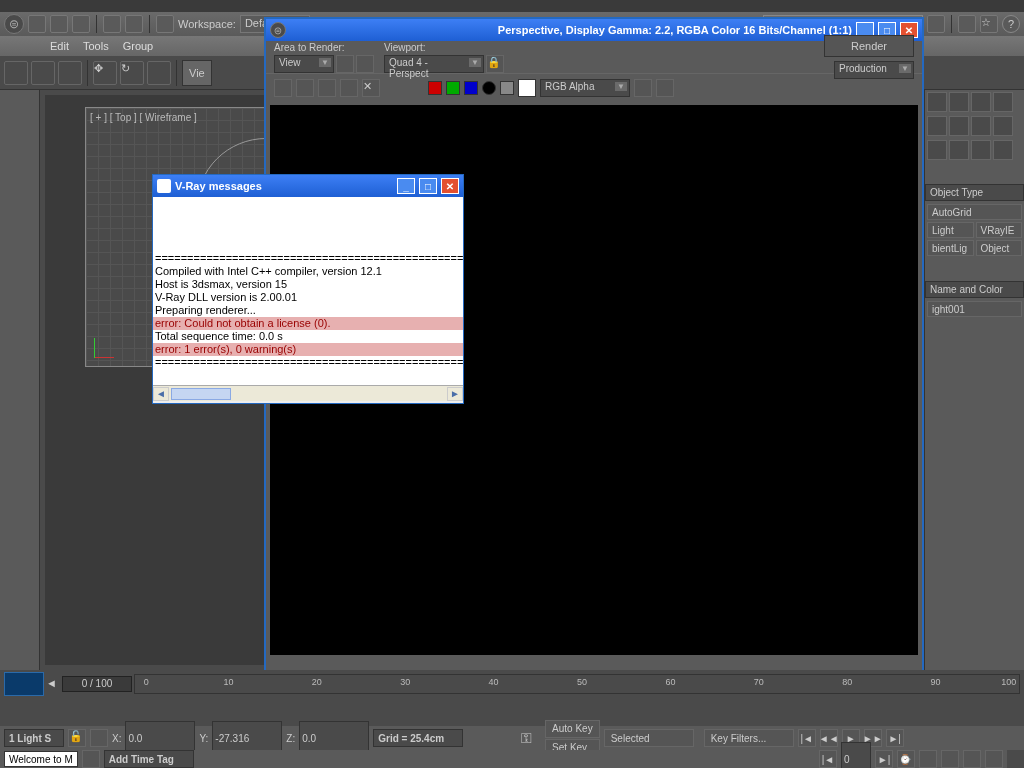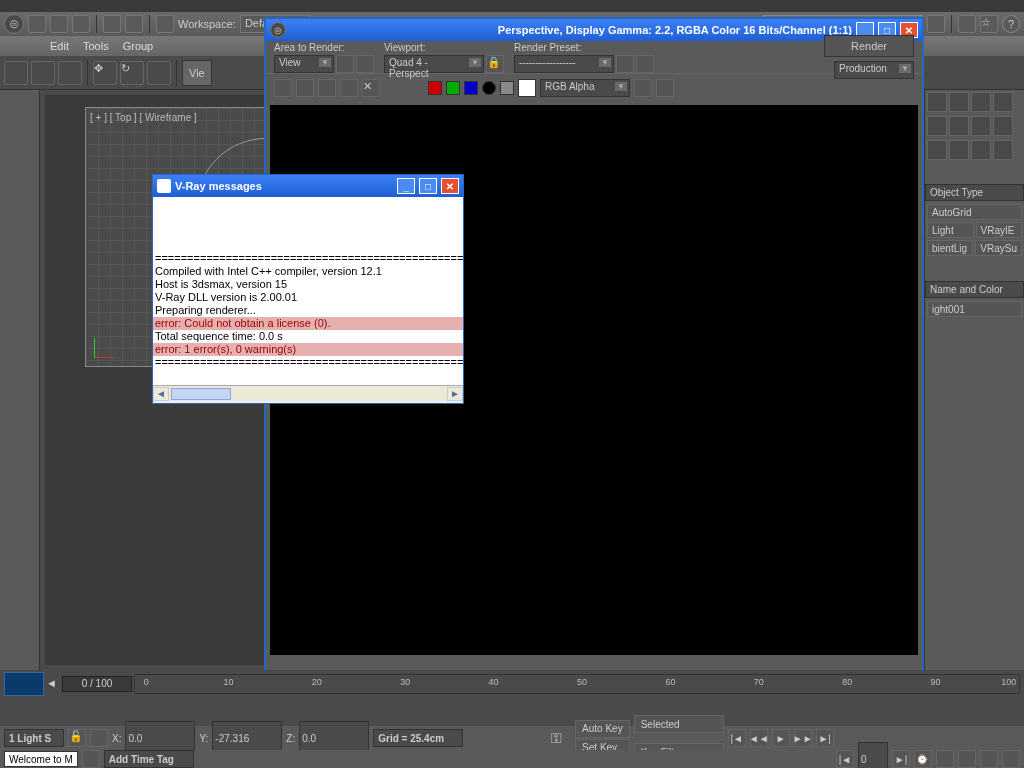--- a/index.html
+++ b/index.html
@@ -74,21 +74,21 @@
   .timeline{position:absolute;left:0;right:0;top:670px;height:28px;background:#4a4a4a;display:flex;align-items:center;padding:0 4px;gap:2px;}
   .tl-thumb{width:40px;height:24px;background:#0a3a6a;border:1px solid #2a6aaa;}
   .frame-counter{width:70px;height:16px;background:#3a3a3a;border:1px solid #222;color:#ccc;text-align:center;font-size:10px;line-height:14px;}
   .tl-ruler{flex:1;height:20px;background:#4a4a4a;border:1px solid #333;position:relative;}
   .tick{position:absolute;top:2px;font-size:9px;color:#bbb;}
   .status-bar{position:absolute;left:0;right:0;bottom:18px;height:24px;background:#5a5a5a;display:flex;align-items:center;gap:4px;padding:0 4px;}
   .coord-field{width:70px;height:34px;background:#4a4a4a;border:1px solid #333;color:#ccc;font-size:10px;padding:0 2px;display:flex;align-items:center;}
   .status-text{color:#ccc;font-size:10px;background:#4a4a4a;border:1px solid #333;height:18px;padding:0 4px;display:flex;align-items:center;font-weight:bold;}
   .key-btn{height:18px;background:#555;border:1px solid #666;color:#ccc;font-size:10px;padding:0 6px;display:flex;align-items:center;}
   .play-btn{width:18px;height:18px;background:#555;border:1px solid #666;display:flex;align-items:center;justify-content:center;font-size:10px;color:#ccc;}
-  .bottom-status{position:absolute;left:0;right:0;bottom:0;height:18px;background:#5a5a5a;display:flex;align-items:center;padding:0 4px;gap:4px;}
+  .bottom-status{position:absolute;left:0;right:17px;bottom:0;height:18px;background:#5a5a5a;display:flex;align-items:center;padding:0 4px;gap:4px;}
   .welcome{background:#fff;color:#000;border:1px solid #333;height:16px;padding:0 4px;font-size:10px;display:flex;align-items:center;}
   .hint{flex:1;background:#4a4a4a;border:1px solid #333;height:16px;padding:0 4px;color:#bbb;font-size:10px;display:flex;align-items:center;}
 </style>
 </head>
 <body>
 
 <div class="app-top"></div>
 
 <div class="main-toolbar">
   <div class="logo">⊜</div>
@@ -164,21 +164,21 @@
   </div>
   <div class="rollout-header">Object Type</div>
   <div class="rollout-body">
     <div class="rollup-btn">AutoGrid</div>
     <div style="display:flex;gap:2px">
       <div class="rollup-btn" style="flex:1">Light</div>
       <div class="rollup-btn" style="flex:1">VRayIE</div>
     </div>
     <div style="display:flex;gap:2px">
       <div class="rollup-btn" style="flex:1">bientLig</div>
-      <div class="rollup-btn" style="flex:1">VRaySu</div>
+      <div class="rollup-btn" style="flex:1">Object</div>
     </div>
   </div>
   <div class="rollout-header">Name and Color</div>
   <div class="rollout-body">
     <div class="rollup-btn">ight001</div>
   </div>
 </div>
 
 <div class="render-window">
   <div class="rw-title">
@@ -195,28 +195,20 @@
         <div class="rw-drop" style="width:60px">View</div>
         <div class="rw-small-btn"></div>
         <div class="rw-small-btn"></div>
       </div>
     </div>
     <div class="rw-col">
       <span class="rw-label">Viewport:</span>
       <div style="display:flex;gap:2px">
         <div class="rw-drop" style="width:100px">Quad 4 - Perspect</div>
         <div class="rw-small-btn">🔒</div>
-      </div>
-    </div>
-    <div class="rw-col">
-      <span class="rw-label">Render Preset:</span>
-      <div style="display:flex;gap:2px">
-        <div class="rw-drop" style="width:100px">-----------------</div>
-        <div class="rw-small-btn"></div>
-        <div class="rw-small-btn"></div>
       </div>
     </div>
     <div class="rw-col" style="margin-left:auto;align-items:flex-end">
       <div class="render-btn">Render</div>
       <div class="rw-drop" style="width:80px;margin-top:2px">Production</div>
     </div>
   </div>
   <div class="rw-toolbar2">
     <div class="rw-small-btn"></div>
     <div class="rw-small-btn"></div>
@@ -294,21 +286,21 @@
   <div class="coord-field">-27.316</div>
   <span class="rw-label">Z:</span>
   <div class="coord-field">0.0</div>
   <div class="status-text" style="width:90px">Grid = 25.4cm</div>
   <div style="flex:0.3"></div>
   <div style="width:20px;font-size:14px">⚿</div>
   <div style="display:flex;flex-direction:column;gap:1px">
     <div class="key-btn">Auto Key</div>
     <div class="key-btn">Set Key</div>
   </div>
-  <div style="display:flex;flex-direction:column;gap:10px">
+  <div style="display:flex;gap:10px">
     <div class="key-btn" style="width:90px">Selected</div>
     <div class="key-btn" style="width:90px">Key Filters...</div>
   </div>
   <div class="play-btn">|◄</div>
   <div class="play-btn">◄◄</div>
   <div class="play-btn">►</div>
   <div class="play-btn">►►</div>
   <div class="play-btn">►|</div>
 </div>
 

